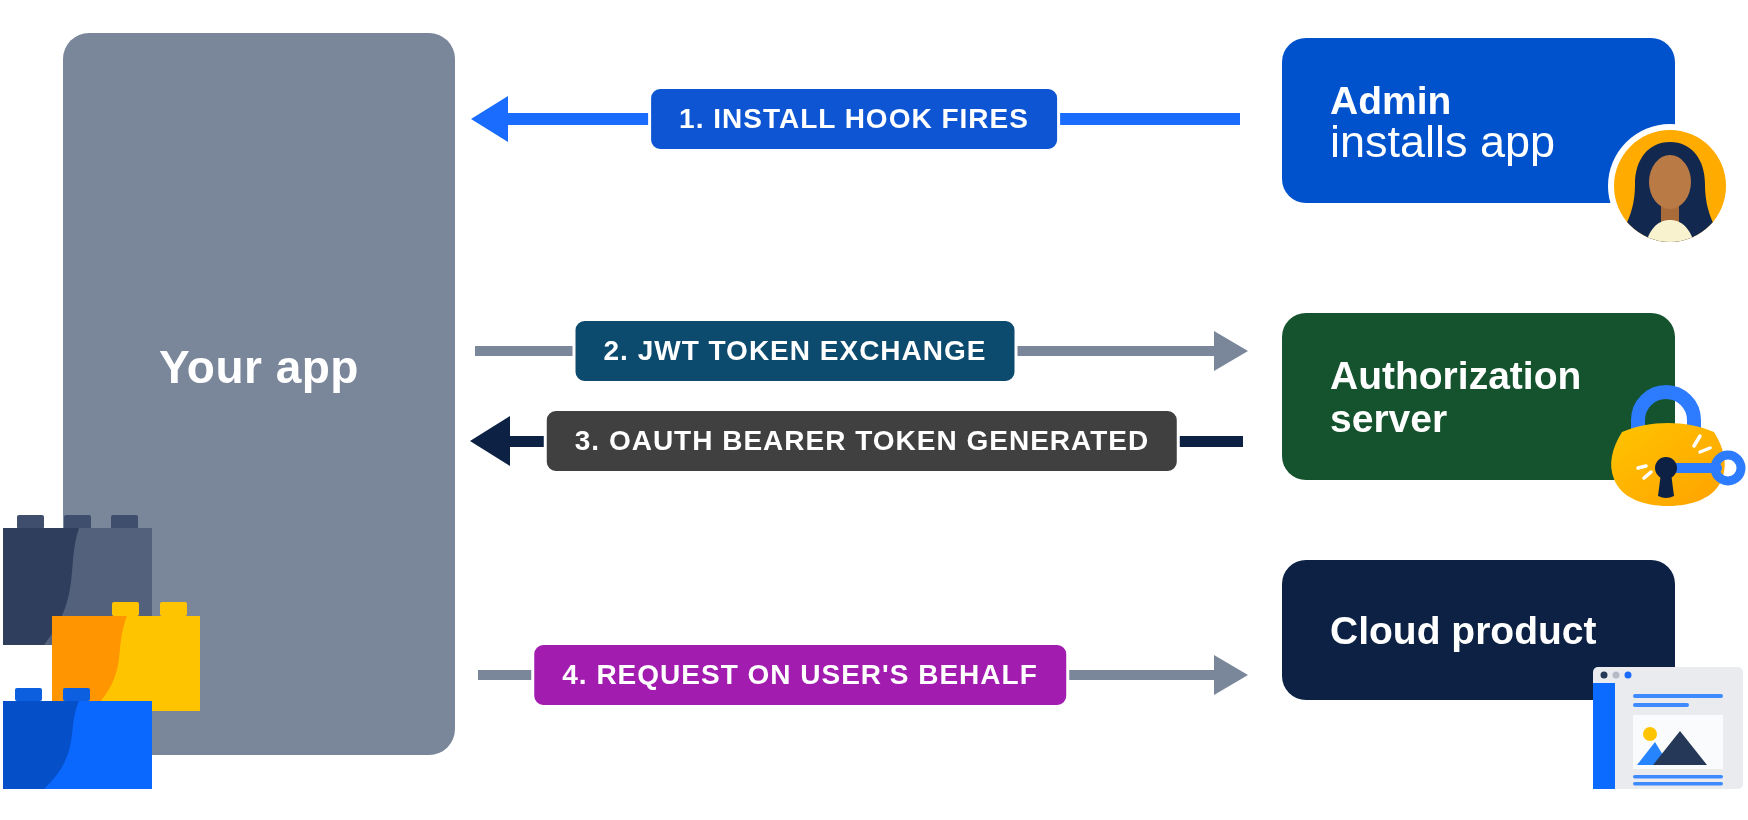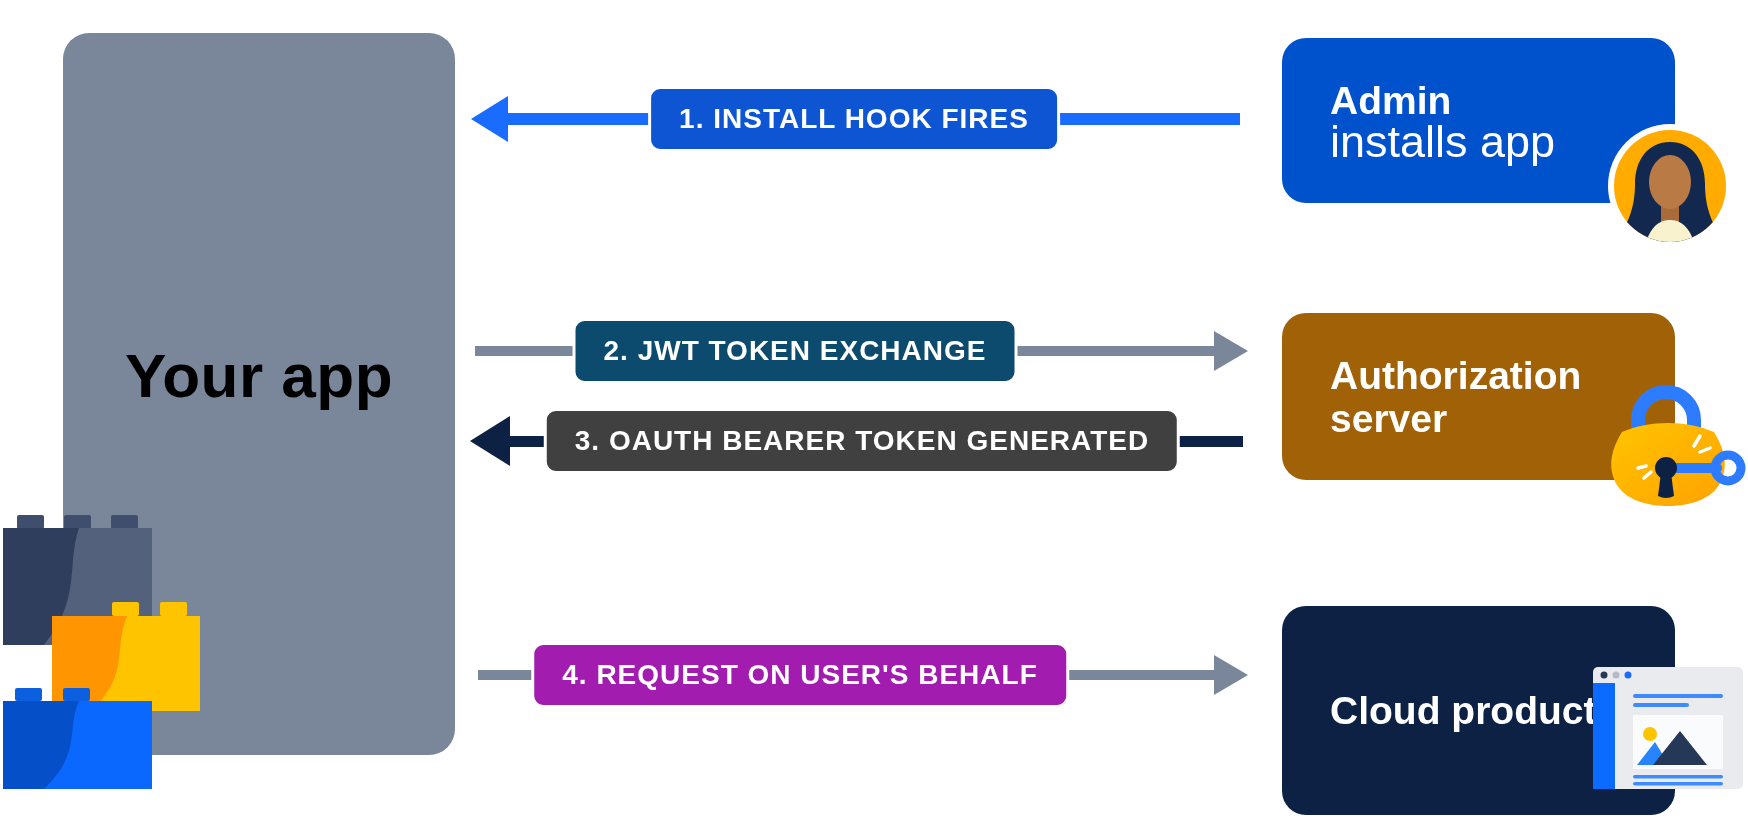--- a/index.html
+++ b/index.html
@@ -7,31 +7,31 @@
     position:relative;width:1748px;height:820px;background:#ffffff;overflow:hidden;
     font-family:"Liberation Sans", sans-serif;
   }
   
   .app-box{
     position:absolute;left:63px;top:33px;width:392px;height:722px;
     background:#7A869A;border-radius:26px;z-index:1;
   }
   .app-box-label{
     position:absolute;left:0;top:307px;width:100%;text-align:center;
-    color:#000000;font-size:62px;font-weight:600;letter-spacing:.5px;
+    color:#ffffff;font-size:46px;font-weight:600;letter-spacing:.5px;
   }
   
   .node{
     position:absolute;left:1270px;width:393px;border-radius:24px;color:#ffffff;
     display:flex;flex-direction:column;justify-content:center;
     padding-left:48px;box-sizing:border-box;z-index:1;margin-left:12px;
   }
   .node-admin{top:38px;height:165px;background:#0052CC;}
-  .node-auth{top:313px;height:167px;background:#a16207;}
-  .node-cloud{top:606px;height:209px;background:#0C2144;}
+  .node-auth{top:313px;height:167px;background:#14532d;}
+  .node-cloud{top:560px;height:140px;background:#0C2144;}
   .node-title{font-size:39px;font-weight:bold;line-height:43px;}
   .node-sub{font-size:45px;font-weight:400;line-height:40px;}
   
   .aline{position:absolute;z-index:2;}
   .a1-line{left:505px;top:113px;width:735px;height:12px;background:#1A6CFF;}
   .a2-line{left:475px;top:346px;width:741px;height:10px;background:#7A869A;}
   .a3-line{left:486px;top:436px;width:757px;height:11px;background:#0C2144;}
   .a4-line{left:478px;top:670px;width:738px;height:10px;background:#7A869A;}
   .ahead{position:absolute;width:0;height:0;z-index:2;}
   .a1-head{left:471px;top:96px;border-top:23px solid transparent;border-bottom:23px solid transparent;border-right:37px solid #1A6CFF;}

